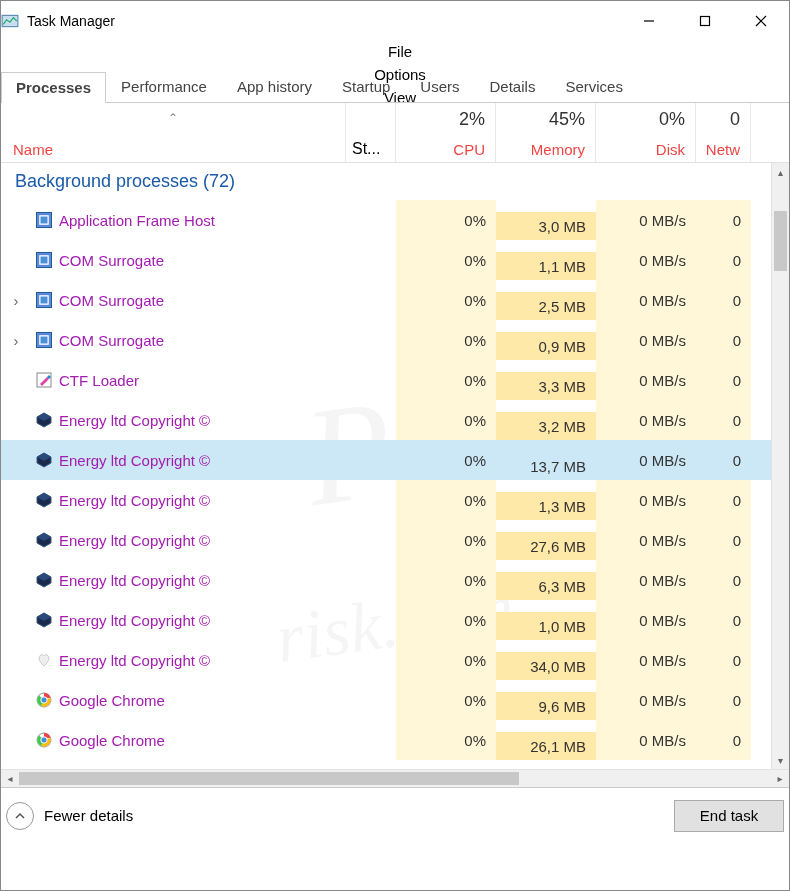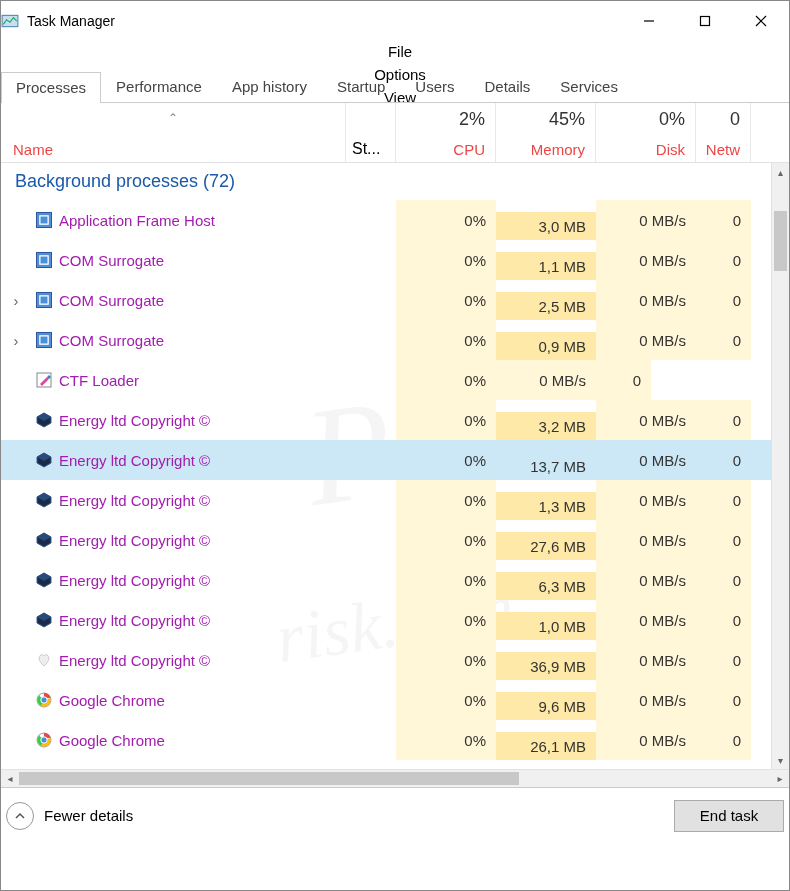--- a/index.html
+++ b/index.html
@@ -10,21 +10,21 @@
   .titlebar .title { font-size: 14px; color: #000; flex: 1; }
   .win-controls { display: flex; height: 100%; }
   .win-btn { width: 56px; height: 100%; display: flex; align-items: center; justify-content: center; cursor: pointer; }
   .win-btn svg { stroke: #000; fill: none; stroke-width: 1.2; }
 
   .menubar { height: 28px; display: flex; align-items: center; padding-left: 10px; gap: 2px; font-size: 15px; flex-direction: column; }
   .menubar span { padding: 2px 8px; cursor: pointer; }
 
   .tabbar { display: flex; border-bottom: 1px solid #ccc; position: relative; height: 32px; margin-top: 2px; }
   .tab { padding: 6px 14px; font-size: 15px; color: #444; border: 1px solid transparent; border-bottom: none; position: relative; cursor: pointer; }
-  .tab.active { border-color: #ccc; background: #fff; top: 1px; }
+  .tab.active { border-color: #ccc; background: #fff; top: 1px; font-weight: bold; }
 
   .header-row { display: flex; border-bottom: 1px solid #e2e2e2; height: 60px; }
   .hcol-name { width: 345px; padding: 8px 12px 4px 12px; display: flex; flex-direction: column; justify-content: space-between; border-right: 1px solid #e8e8e8; }
   .hcol-name .sort { text-align: center; color: #888; font-size: 12px; }
   .hcol-name .lbl, .hcol .lbl { font-size: 15px; color: #ef4444; }
   .hcol-status { width: 50px; border-right: 1px solid #e8e8e8; display: flex; align-items: flex-end; padding: 0 6px 4px 6px; }
   .hcol { width: 100px; border-right: 1px solid #e8e8e8; display: flex; flex-direction: column; justify-content: space-between; align-items: flex-end; padding: 6px 10px 4px 6px; }
   .hcol .pct { font-size: 18px; color: #333; }
   .hcol-net { width: 55px; }
 
@@ -213,20 +213,21 @@
         <div class="cell-icon">
           <svg class="ico-pencil" viewBox="0 0 16 16">
             <rect x="1" y="1" width="14" height="14" fill="#fff" stroke="#888"></rect>
             <path d="M4 12 L11 5 L13 7 L6 14 Z" fill="#d4a"></path>
             <path d="M11 5 L13 3 L15 5 L13 7 Z" fill="#28c"></path>
           </svg>
         </div>
         <div class="cell-name">CTF Loader</div>
         <div class="cell-status"></div>
         <div class="cell-num cpu-bg">0%</div>
+        <div class="cell-num mem-bg">3,3 MB</div>
         <div class="cell-num disk-bg">0 MB/s</div>
         <div class="cell-num net-bg cell-net">0</div>
       </div>
       <div class="row">
         <div class="cell-expand"></div>
         <div class="cell-icon">
           <svg class="ico-hex" viewBox="0 0 16 16">
             <polygon points="8,1 15,5 15,11 8,15 1,11 1,5" fill="#1a2a4a" stroke="#3a5a8a"></polygon>
             <polygon points="8,1 15,5 8,9 1,5" fill="#2a4a7a"></polygon>
           </svg>
@@ -316,21 +317,21 @@
       <div class="row">
         <div class="cell-expand"></div>
         <div class="cell-icon">
           <svg class="ico-heart" viewBox="0 0 16 16">
             <path d="M8 14 C2 9 2 4 5 3 C7 2 8 4 8 4 C8 4 9 2 11 3 C14 4 14 9 8 14 Z" fill="#eee" stroke="#ccc"></path>
           </svg>
         </div>
         <div class="cell-name">Energy ltd Copyright ©</div>
         <div class="cell-status"></div>
         <div class="cell-num cpu-bg">0%</div>
-        <div class="cell-num mem-bg">36,9 MB</div>
+        <div class="cell-num mem-bg">34,0 MB</div>
         <div class="cell-num disk-bg">0 MB/s</div>
         <div class="cell-num net-bg cell-net">0</div>
       </div>
       <div class="row">
         <div class="cell-expand"></div>
         <div class="cell-icon">
           <svg class="ico-chrome" viewBox="0 0 16 16">
             <circle cx="8" cy="8" r="7" fill="#fff" stroke="#999"></circle>
             <circle cx="8" cy="8" r="3.2" fill="#4a90d9"></circle>
             <path d="M8 1 A7 7 0 0 1 14.5 6 L8 6 Z" fill="#e44"></path>

